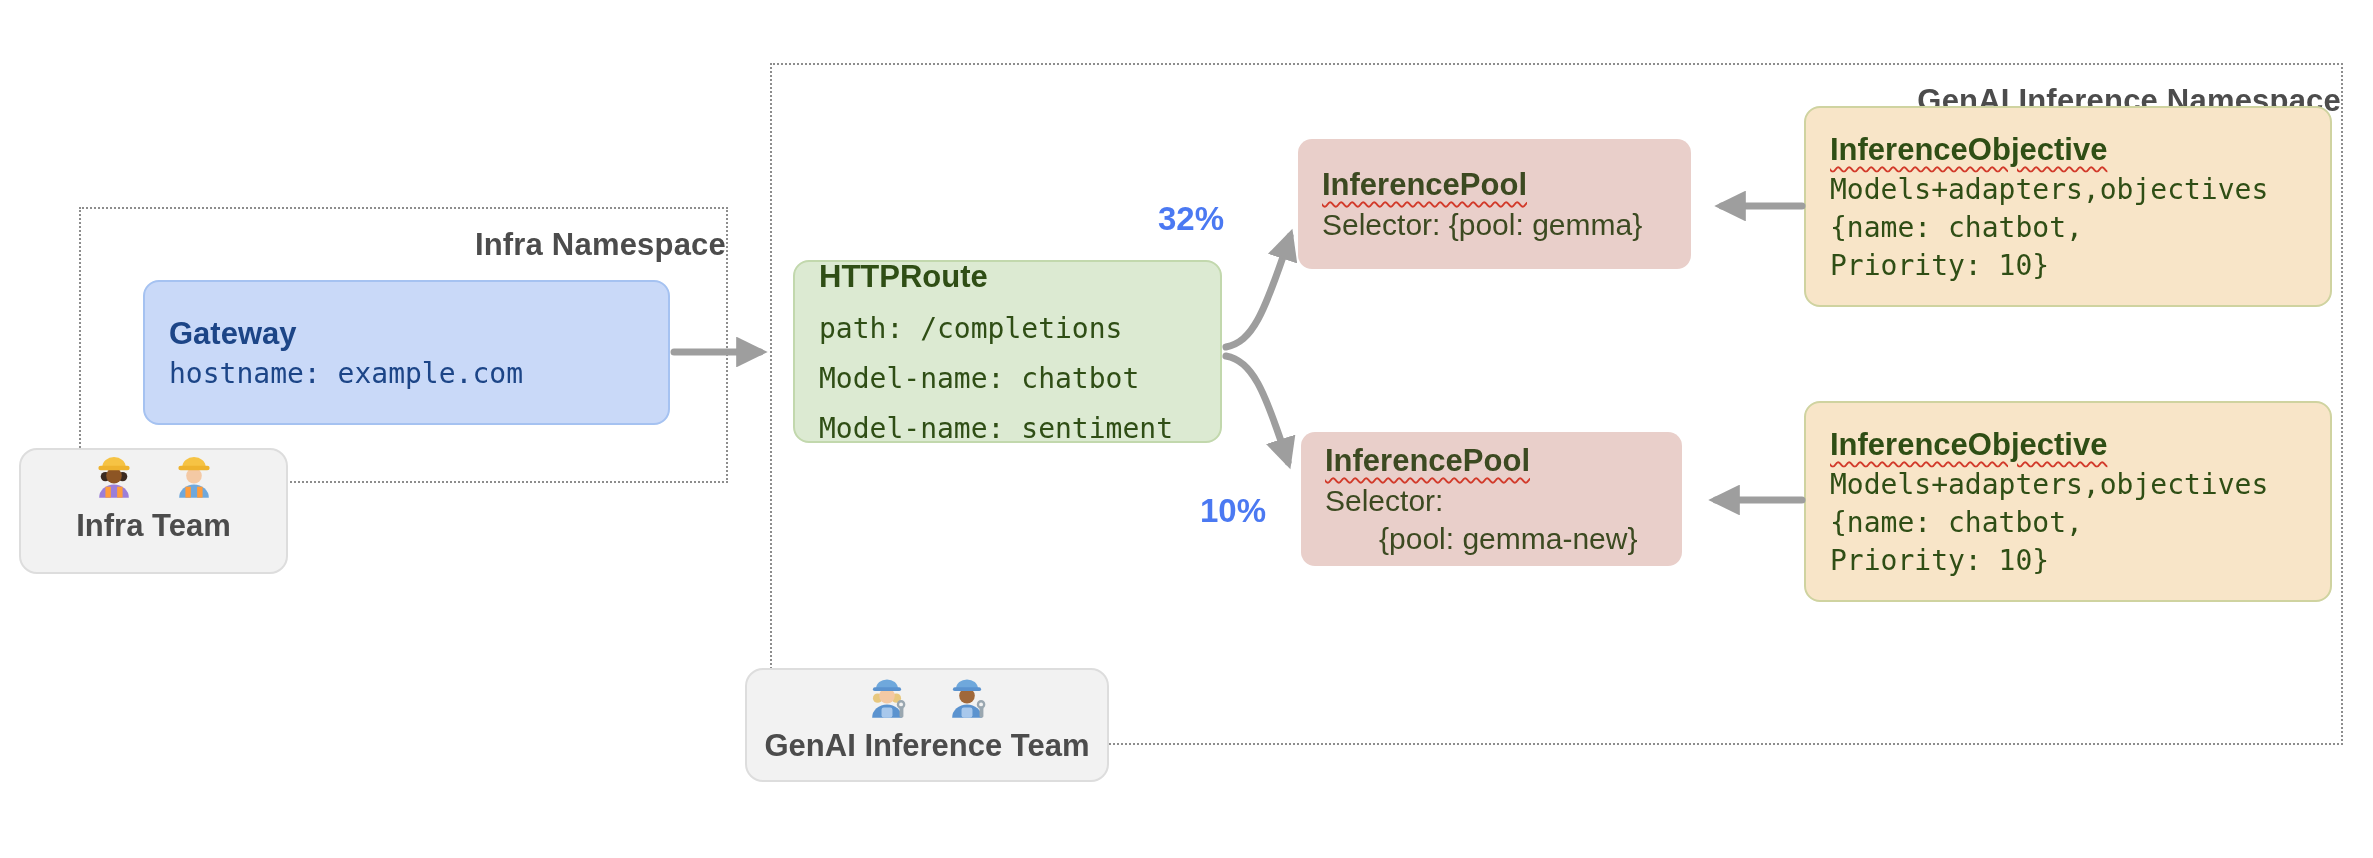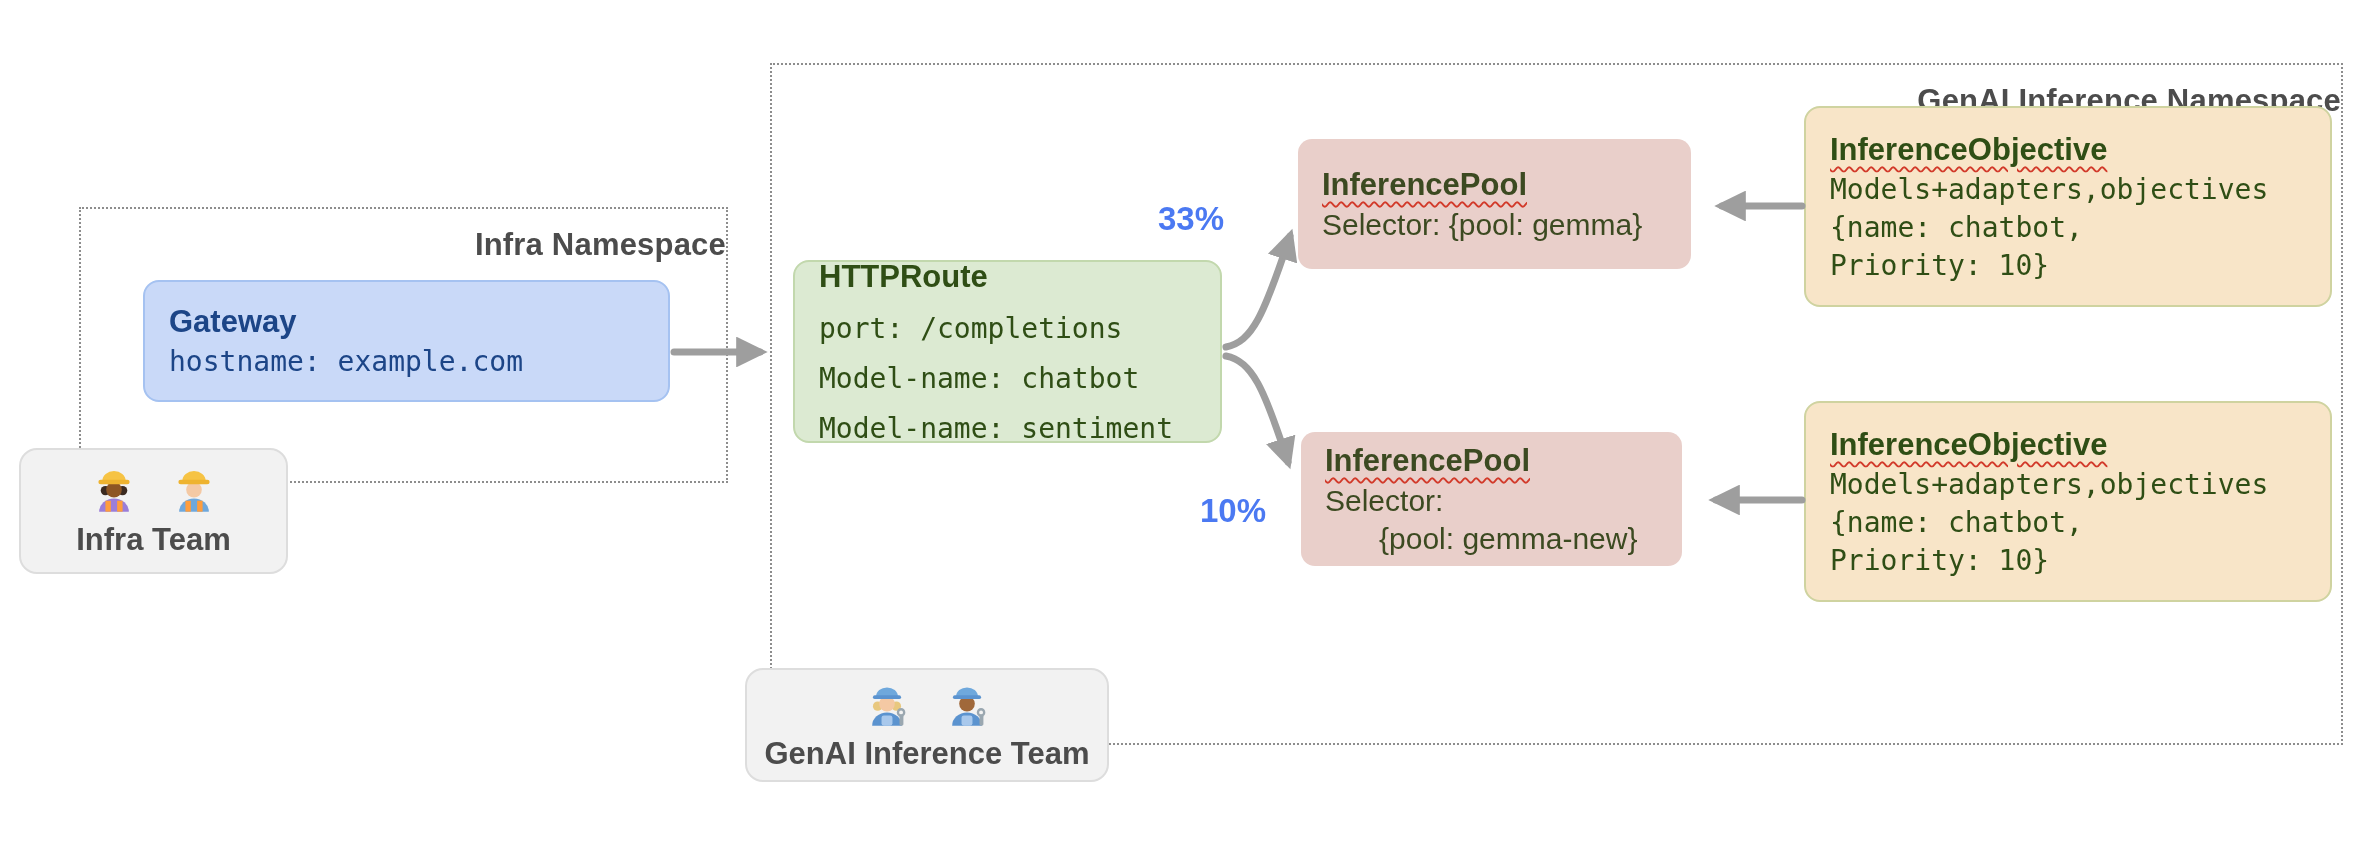--- a/index.html
+++ b/index.html
@@ -41,21 +41,21 @@
     text-underline-offset:6px; display:inline-block;
   }
   .gateway{ background:var(--gateway-fill); border:2px solid var(--gateway-border); color:var(--gateway-text); }
   .route{ background:var(--route-fill); border:2px solid var(--route-border); color:var(--green-text);gap:12px; }
   .pool{ background:var(--pool-fill); border:none; color:var(--pool-text); border-radius:14px; }
   .objective{ background:var(--objective-fill); border:2px solid var(--objective-border); color:var(--green-text); }
   
   .team{
     position:absolute; z-index:5; box-sizing:border-box;
     background:var(--team-fill); border:2px solid var(--team-border); border-radius:18px;
-    display:flex; flex-direction:column; align-items:center; justify-content:center; gap:8px;
+    display:flex; flex-direction:column; align-items:center; justify-content:flex-start; gap:8px;
   }
   .team-icons{ display:flex; gap:30px; }
   .team-label{ font-size:31px; font-weight:700; color:var(--gray-text); }
   .person{ width:50px; height:50px; }
   
   .pct{
     position:absolute; z-index:3; font-size:33px; font-weight:700; color:var(--percent-blue);
   }
   
   .arrows{ position:absolute; left:0; top:0; z-index:4; pointer-events:none; }
@@ -66,28 +66,28 @@
 <div class="canvas">
 
   <div class="ns" style="left:79px; top:207px; width:649px; height:276px;">
     <div class="ns-title">Infra Namespace</div>
   </div>
 
   <div class="ns" style="left:770px; top:63px; width:1573px; height:682px;">
     <div class="ns-title">GenAI Inference Namespace</div>
   </div>
 
-  <div class="node gateway" style="left:143px; top:280px; width:527px; height:122px;">
+  <div class="node gateway" style="left:143px; top:280px; width:527px; height:145px;">
     <div class="node-title">Gateway</div>
     <div class="mono">hostname: example.com</div>
   </div>
 
   <div class="node route" style="left:793px; top:260px; width:429px; height:183px;">
     <div class="node-title">HTTPRoute</div>
-    <div class="mono">port: /completions</div>
+    <div class="mono">path: /completions</div>
     <div class="mono">Model-name: chatbot</div>
     <div class="mono">Model-name: sentiment</div>
   </div>
 
   <div class="node pool" style="left:1298px; top:139px; width:393px; height:130px;">
     <div class="node-title">
       <span class="squiggle">InferencePool</span>
     </div>
     <div class="sansline">Selector: {pool: gemma}</div>
   </div>
@@ -111,21 +111,21 @@
 
   <div class="node objective" style="left:1804px; top:401px; width:528px; height:201px;">
     <div class="node-title">
       <span class="squiggle">InferenceObjective</span>
     </div>
     <div class="mono">Models+adapters,objectives</div>
     <div class="mono">{name: chatbot,</div>
     <div class="mono">Priority: 10}</div>
   </div>
 
-  <div class="pct" style="left:1158px; top:200px;">33%</div>
+  <div class="pct" style="left:1158px; top:200px;">32%</div>
   <div class="pct" style="left:1200px; top:492px;">10%</div>
 
   <div class="team" style="left:19px; top:448px; width:269px; height:126px;">
     <div class="team-icons">
       <svg class="person" viewBox="0 0 64 64">
         <circle cx="21" cy="34" r="6" fill="#3b2a20"></circle>
           <circle cx="43" cy="34" r="6" fill="#3b2a20"></circle>
         <circle cx="32" cy="33" r="10" fill="#8d5524"></circle>
         <path d="M17 22 a15 13 0 0 1 30 0 z" fill="#f6c344"></path>
         <rect x="12" y="20" width="40" height="6" rx="3" fill="#eeb32f"></rect>

